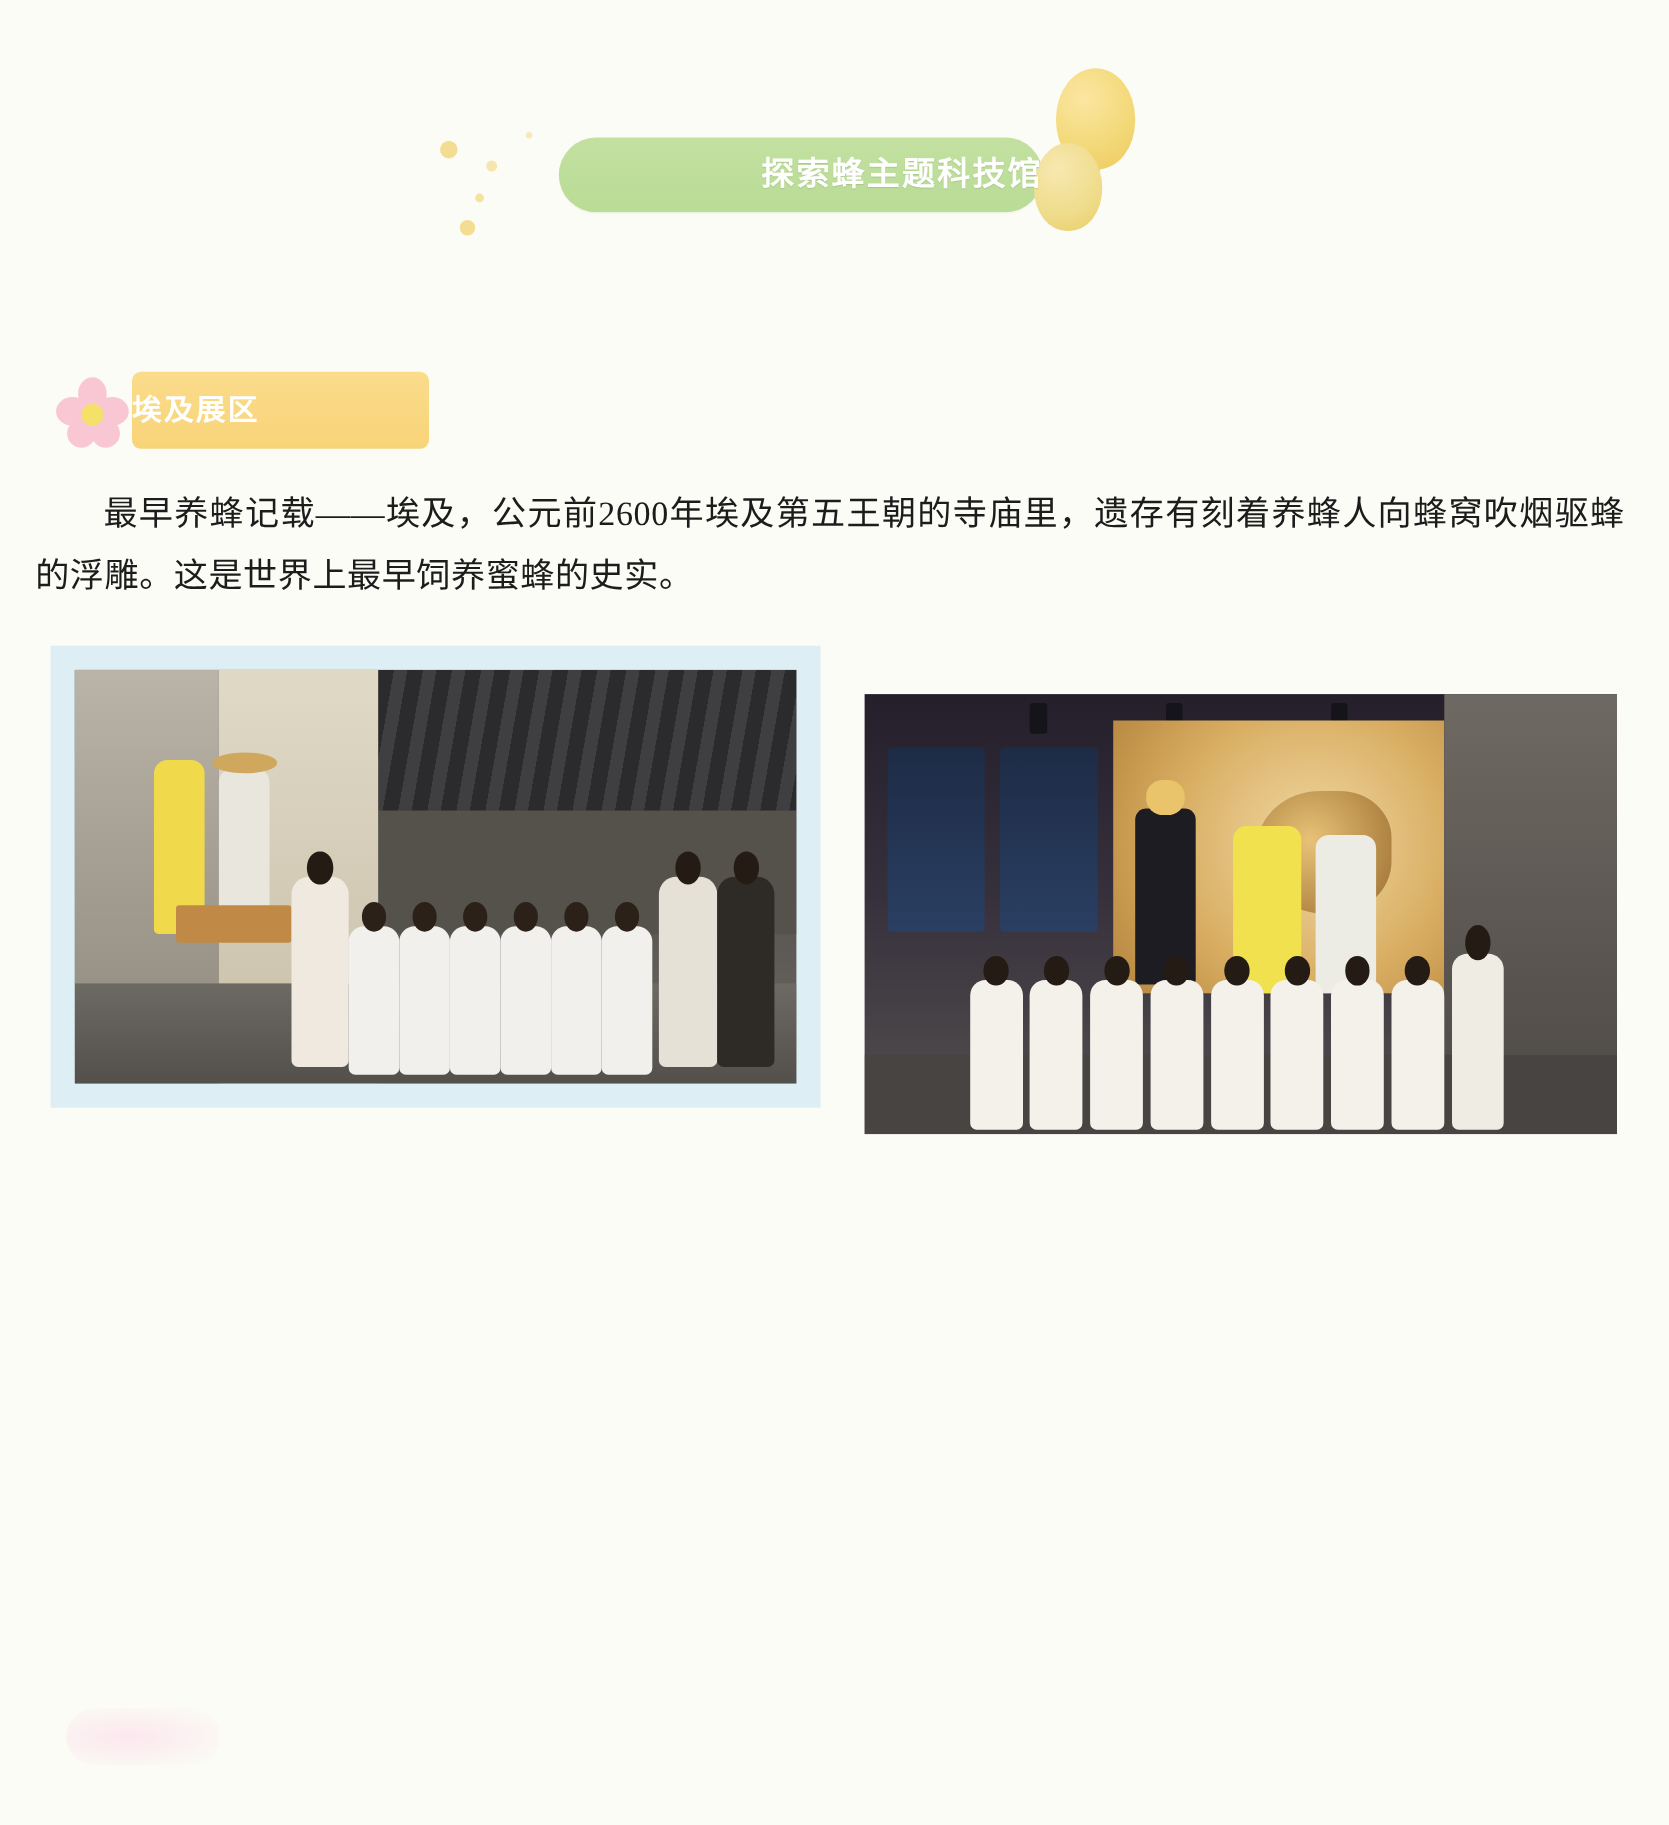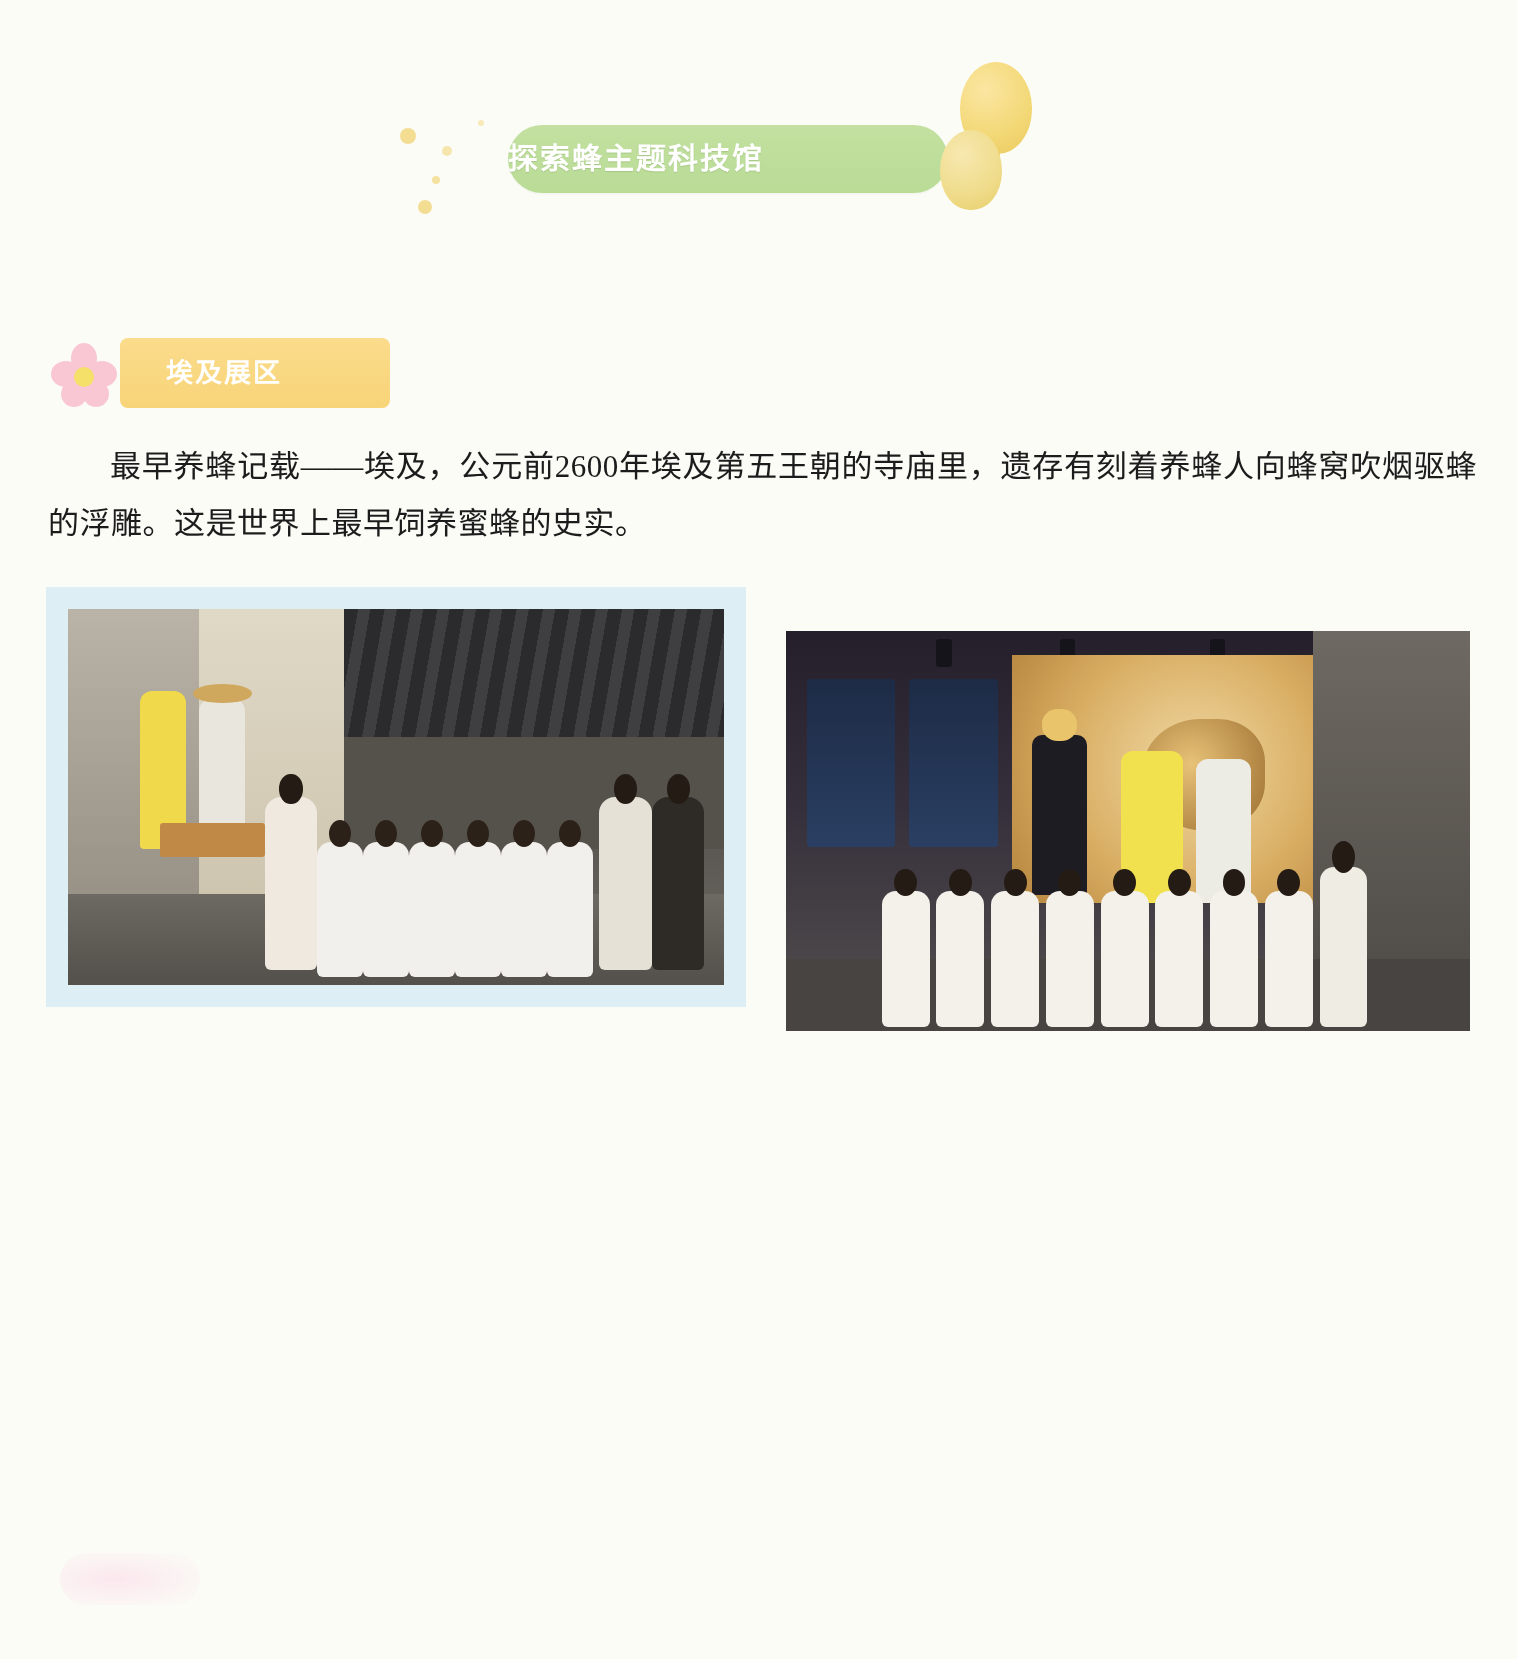--- a/index.html
+++ b/index.html
@@ -32,21 +32,21 @@
     box-shadow: 0 2px 0 rgba(0,0,0,0.02);
     z-index: 3;
   }
   .title-text {
     position: absolute;
     left: 508px;
     top: 125px;
     width: 440px;
     height: 68px;
     line-height: 68px;
-    text-align: left;
+    text-align: right;
     color: #ffffff;
     font-size: 30px;
     font-weight: bold;
     letter-spacing: 2px;
     z-index: 5;
     text-shadow: 0 1px 1px rgba(130,160,100,0.35);
   }
   .balloon-a {
     position: absolute;
     left: 960px;
@@ -103,39 +103,38 @@
     background: linear-gradient(180deg, #fbdc8c 0%, #f8d478 100%);
     z-index: 2;
   }
   .section-chip-text {
     position: absolute;
     left: 120px;
     top: 8px;
     width: 230px;
     height: 70px;
     line-height: 70px;
-    padding-left: 46px;
     color: #ffffff;
     font-size: 27px;
     font-weight: bold;
     letter-spacing: 2px;
     z-index: 4;
   }
   .flower {
     position: absolute;
     left: 50px;
     top: 12px;
     width: 68px;
     height: 68px;
     z-index: 5;
   }
 
   
   .article {
-    padding: 18px 40px 0 48px;
+    padding: 18px 40px 0 32px;
   }
   .article p {
     margin: 0 0 26px 0;
     font-family: "Liberation Serif", "DejaVu Serif", serif;
     font-size: 31px;
     line-height: 1.85;
     color: #1c1c1c;
     text-indent: 2em;
     text-align: justify;
     letter-spacing: 0.5px;

